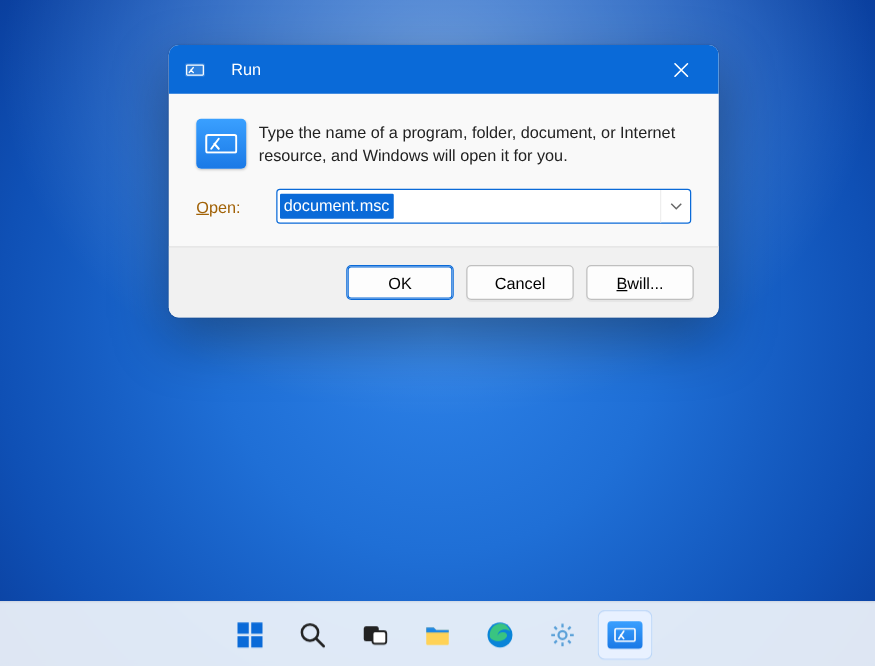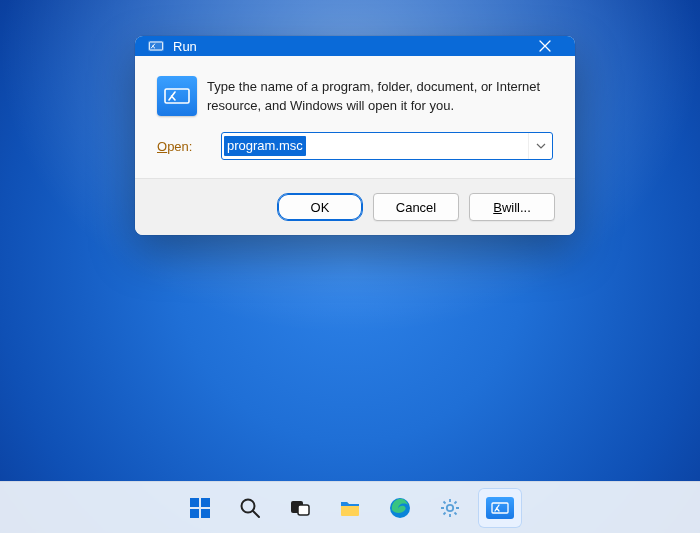--- a/index.html
+++ b/index.html
@@ -11,22 +11,23 @@
       radial-gradient(circle at 50% 50%, #2d82e8 0%, #1f6fd6 40%, #0f50b5 80%, #0a3f9e 100%);
     position:relative;
   }
   
   .run {
     position:absolute; left:135px; top:36px; width:440px;
     border-radius:8px; background:#f9f9f9; overflow:hidden;
     box-shadow:0 18px 45px rgba(0,0,0,.35), 0 0 0 1px rgba(0,0,0,.06);
   }
   .titlebar {
-    height:20px; background:#0a6ad8; color:#fff; display:flex; align-items:center;
+    height:39px; background:#0a6ad8; color:#fff; display:flex; align-items:center;
     padding:0 8px 0 12px;
+    gap:12px;
   }
   .titlebar .ticon { width:18px; height:18px; margin-right:8px; display:flex; align-items:center; justify-content:center;}
   .titlebar .ticon svg { width:16px; height:16px; }
   .titlebar .title { font-size:13px; flex:0 0 auto; }
   .titlebar .spacer { flex:1; }
   .titlebar .close { width:44px; height:36px; display:flex; align-items:center; justify-content:center; cursor:pointer; }
   .titlebar .close svg { width:12px; height:12px; }
   .body {
     padding:20px 22px 16px 22px; display:flex; gap:10px;
   }
@@ -52,21 +53,21 @@
   .combo .chev svg{width:10px;height:10px;}
   .buttons {
     background:#f1f1f1; border-top:1px solid #e3e3e3; padding:14px 20px; display:flex;
     justify-content:flex-end; gap:10px;
   }
   .btn {
     min-width:86px; height:28px; padding:0 14px; background:#fdfdfd; border:1px solid #bfbfbf;
     border-radius:4px; font-size:13px; display:flex; align-items:center; justify-content:center;
     cursor:pointer; box-shadow:0 1px 1px rgba(0,0,0,.05);
   }
-  .btn.default { border-color:#0a6ad8; box-shadow:inset 0 0 0 1px #0a6ad8;border-radius:11px; }
+  .btn.default { border-color:#0a6ad8; box-shadow:inset 0 0 0 1px #0a6ad8; }
   .btn .u { text-decoration:underline; }
   
   .taskbar {
     position:absolute; bottom:0; left:0; right:0; height:52px;
     background:rgba(245,248,252,0.9); border-top:1px solid rgba(0,0,0,.06);
     display:flex; align-items:center; justify-content:center; gap:6px;
     backdrop-filter:blur(2px);
   }
   .tb-item {
     width:44px; height:40px; border-radius:6px; display:flex; align-items:center; justify-content:center;
@@ -107,21 +108,21 @@
             <rect x="1" y="1" width="24" height="14" rx="1.5" fill="none" stroke="#fff" stroke-width="1.6"></rect>
             <path d="M5 12 L11 4 M11 12 L7.5 8" stroke="#fff" stroke-width="1.6" fill="none" stroke-linecap="round"></path>
           </svg>
       </div>
       <div class="desc">Type the name of a program, folder, document, or Internet resource, and Windows will open it for you.</div>
     </div>
 
     <div class="fieldrow">
       <div class="fieldlabel"><span class="u">O</span><span>pen:</span></div>
       <div class="combo">
-        <span class="sel">program.msc</span>
+        <span class="sel">document.msc</span>
         <span class="chev">
           <svg viewBox="0 0 10 10">
               <path d="M1 3 L5 7 L9 3" fill="none" stroke="#666" stroke-width="1.2"></path>
             </svg>
         </span>
       </div>
     </div>
 
     <div class="buttons">
       <div class="btn default">

